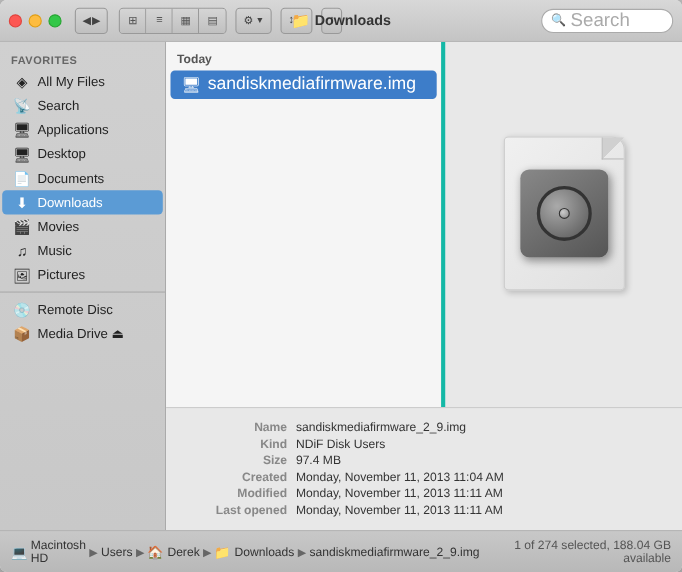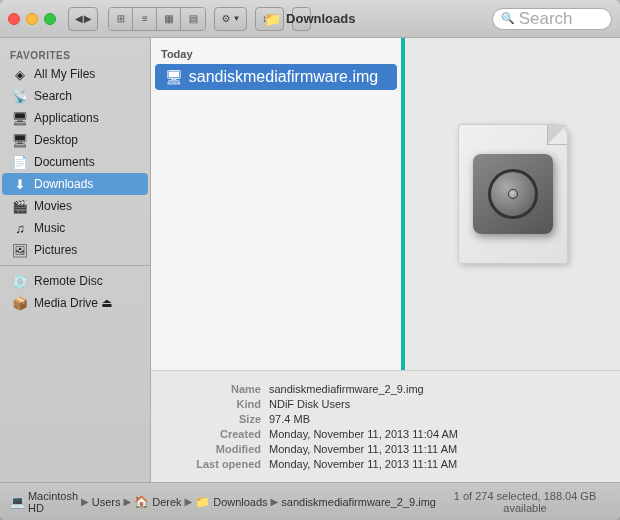--- a/index.html
+++ b/index.html
@@ -382,21 +382,21 @@
       align-items: center;
       gap: 3px;
     }
 
     .breadcrumb-icon { font-size: 12px; }
     .breadcrumb-sep { color: #666; font-size: 10px; }
 
     .status-text {
       font-size: 11px;
       color: #555;
-      text-align: center;
+      text-align: right;
       flex: 1;
     }
   </style>
 </head>
 <body>
 
 <div class="window">
 
   <div class="titlebar">
     <div class="traffic-lights">

